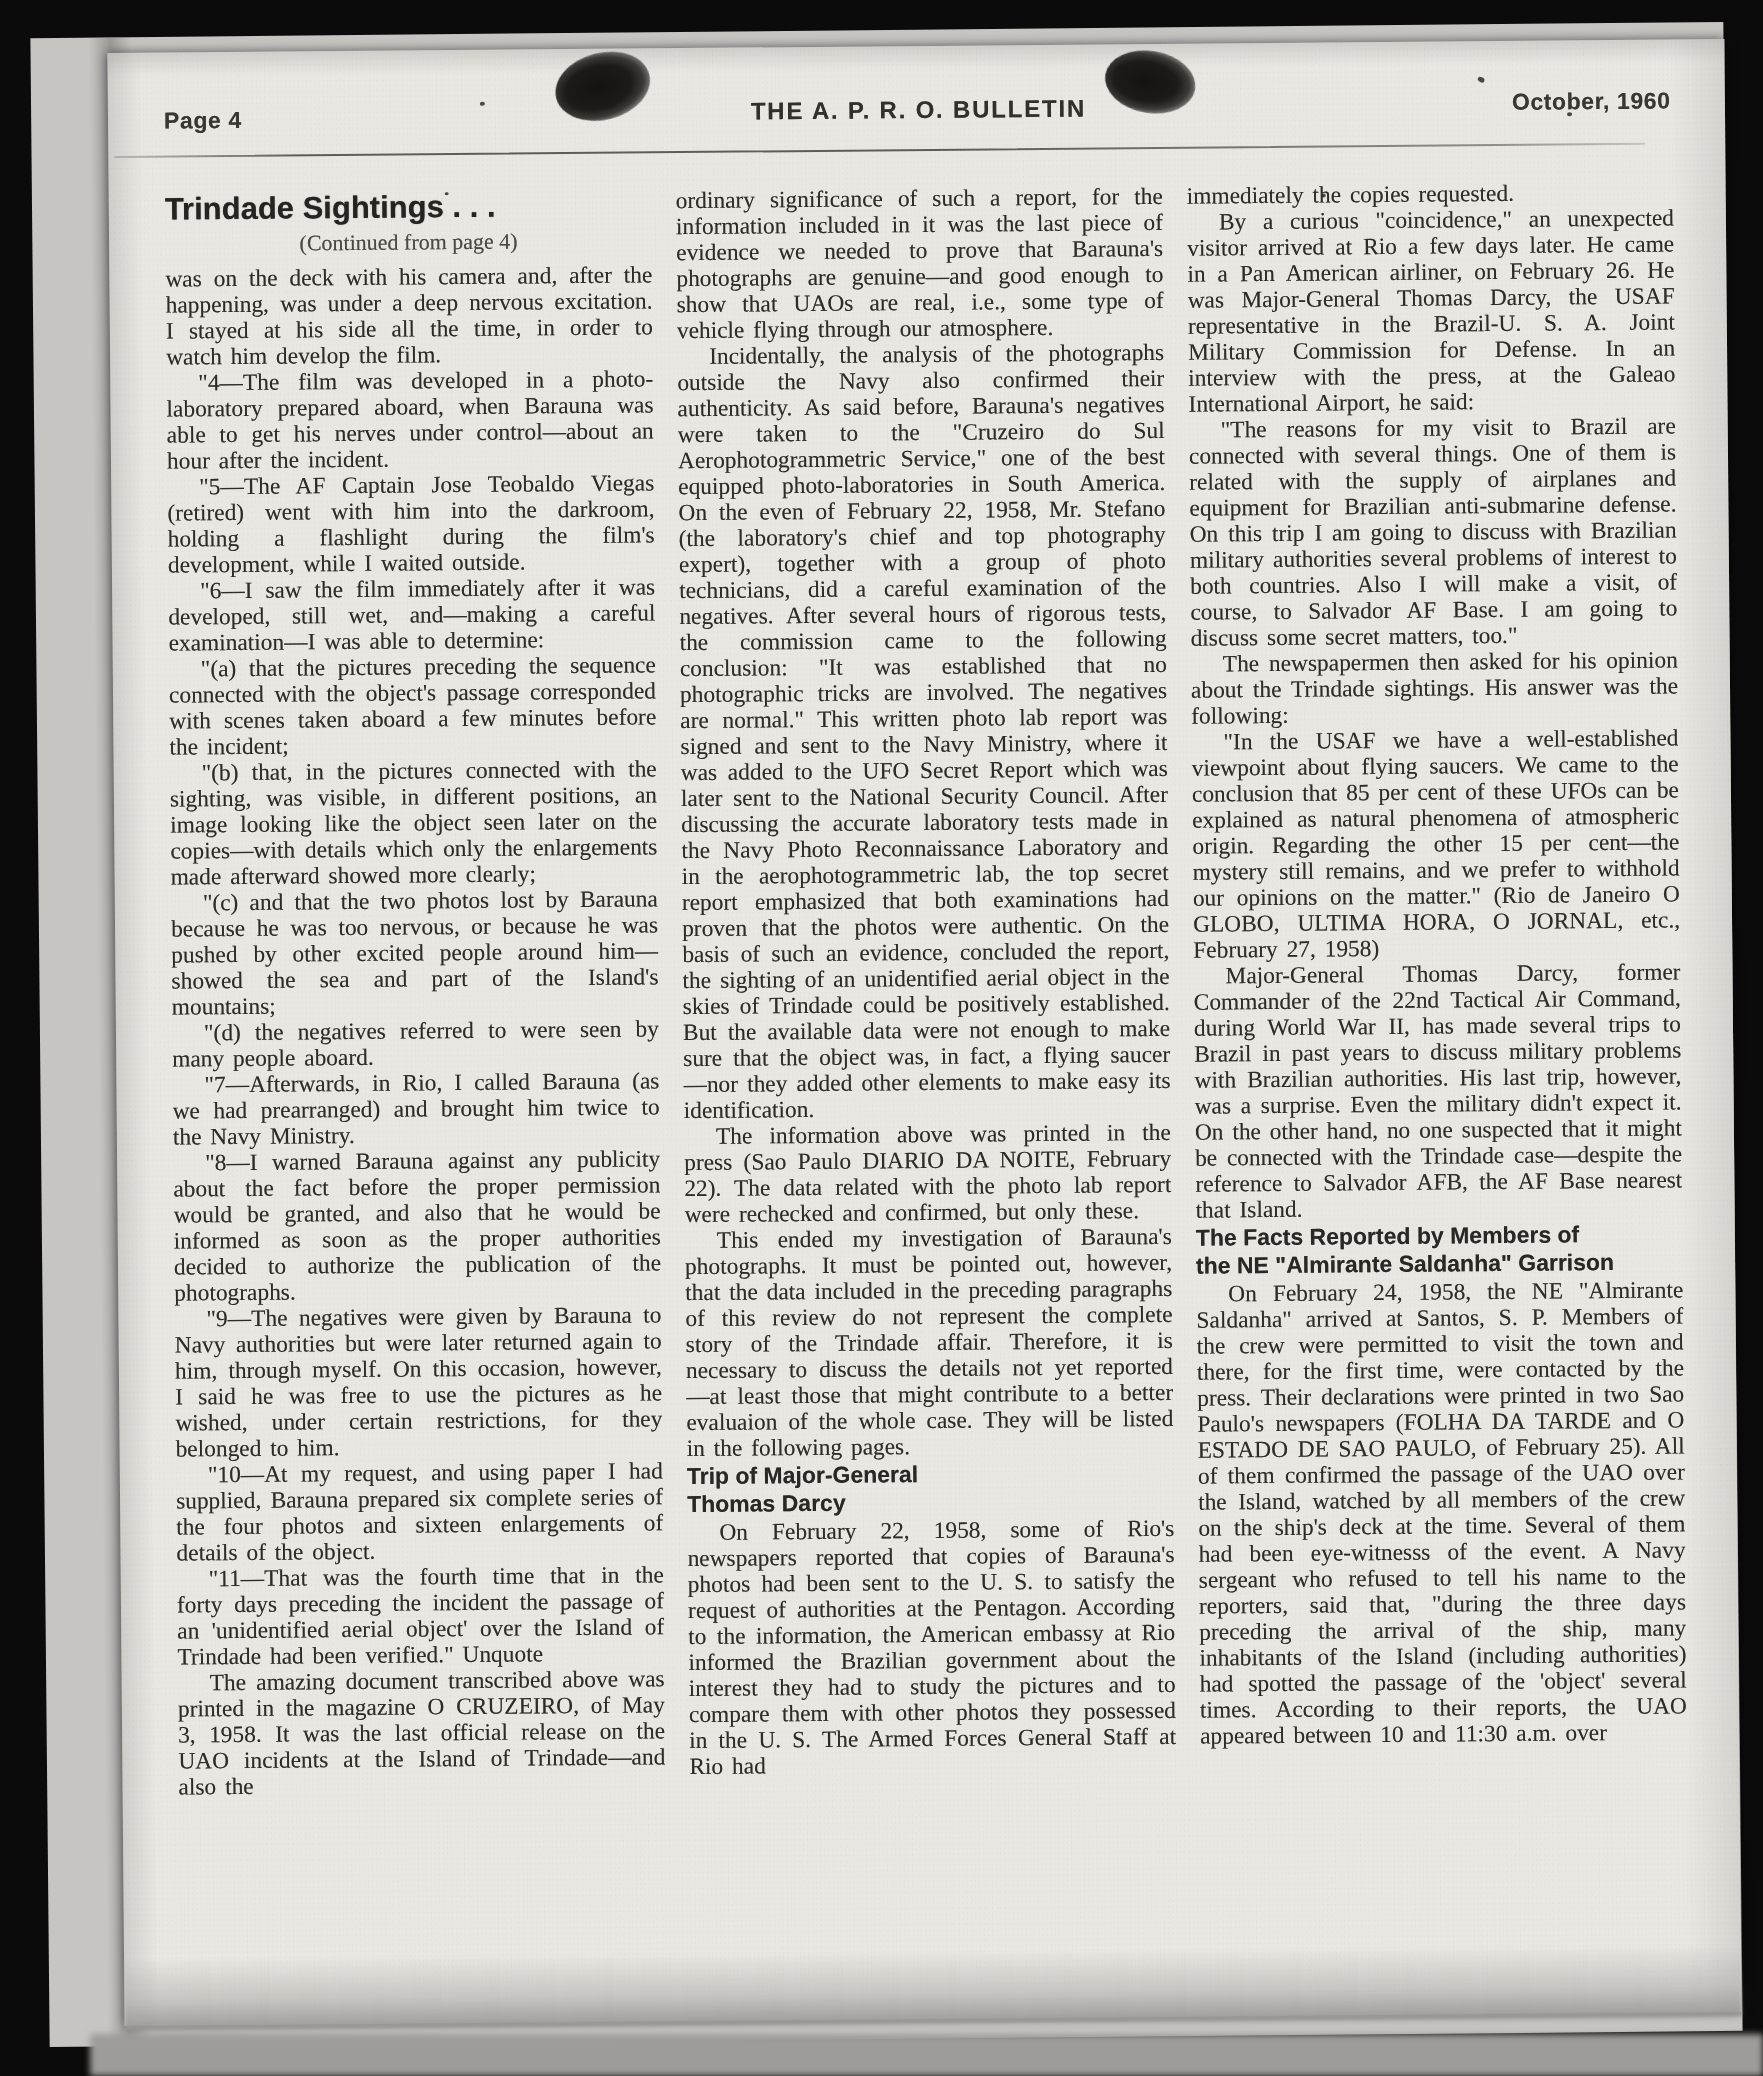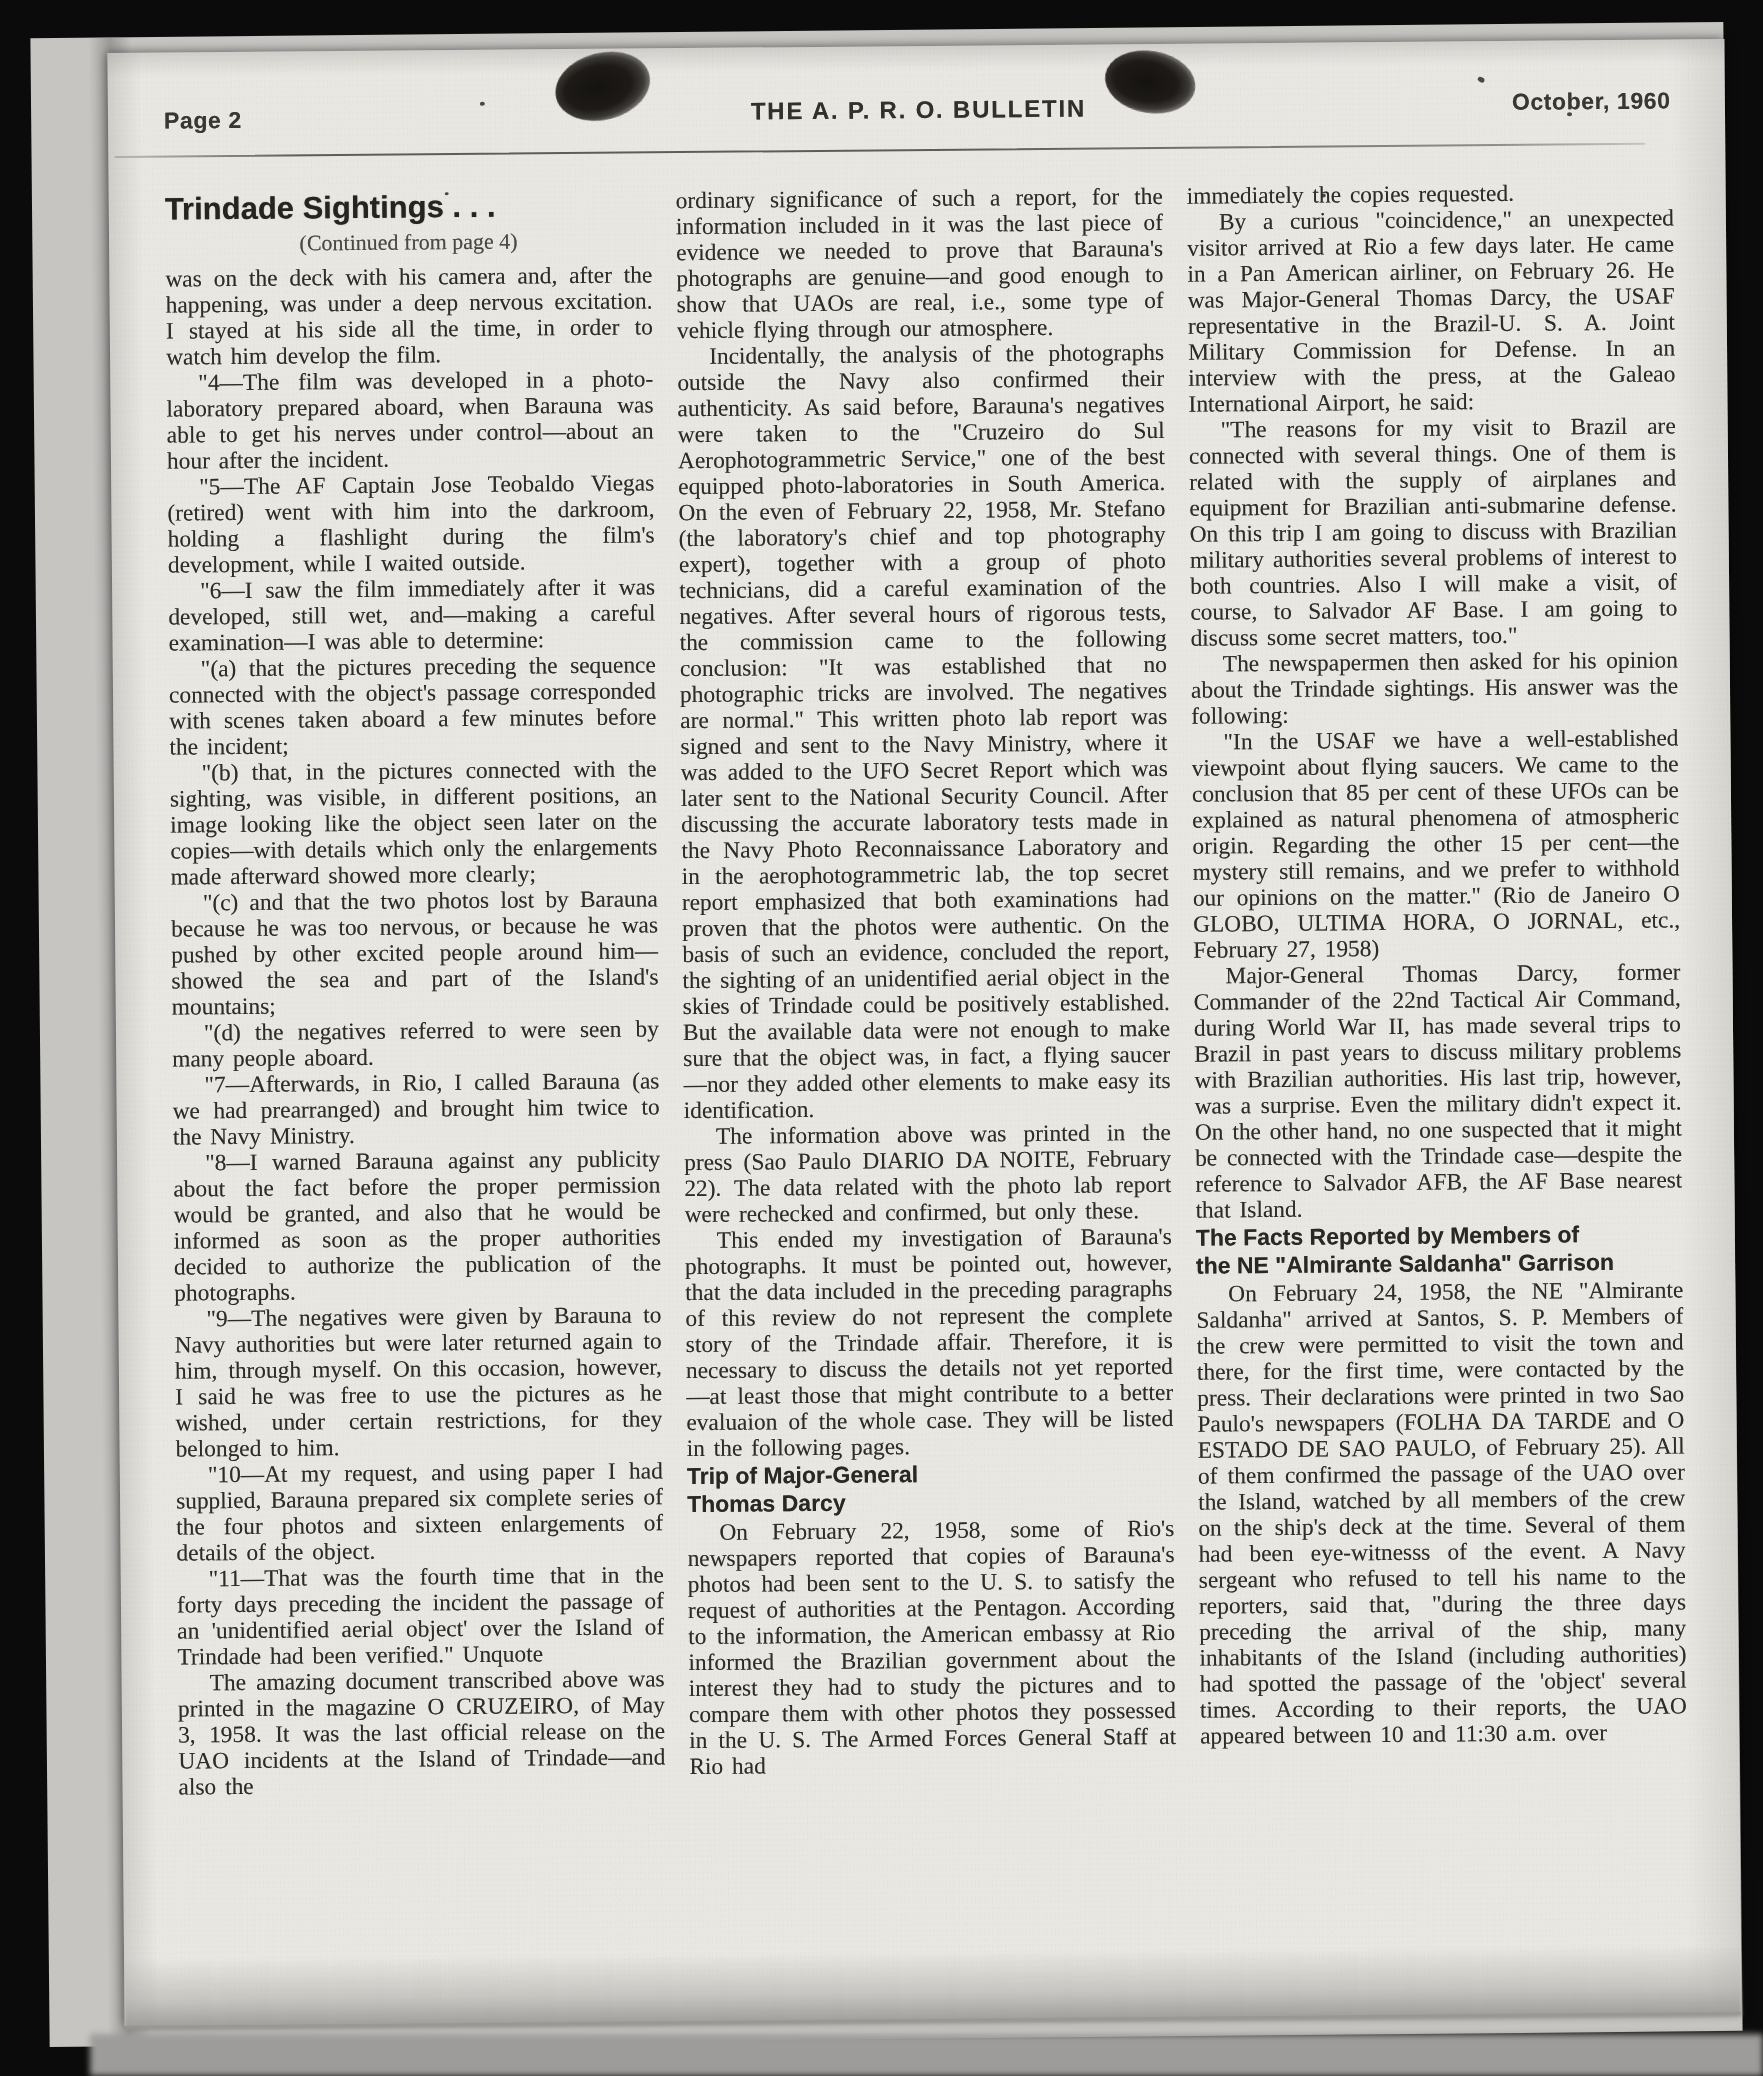--- a/index.html
+++ b/index.html
@@ -132,21 +132,21 @@
   <div class="ink-smudge smudge-1"></div>
   <div class="ink-smudge smudge-2"></div>
   <div class="speck speck-1"></div>
   <div class="speck speck-2"></div>
   <div class="speck speck-3"></div>
   <div class="speck speck-4"></div>
   <div class="speck speck-5"></div>
   <div class="speck speck-6"></div>
 
   <div class="masthead">
-    <span class="page-number">Page 2</span>
+    <span class="page-number">Page 4</span>
     <span class="bulletin-title">THE A. P. R. O. BULLETIN</span>
     <span class="issue-date">October, 1960</span>
   </div>
   <div class="header-rule"></div>
 
   <div class="columns">
     <div class="column">
       <h1 class="article-title">Trindade Sightings . . .</h1>
       <div class="continuation-note">(Continued from page 4)</div>
     <p class="para noindent">was on the deck with his camera and, after the happening, was under a deep nervous excitation. I stayed at his side all the time, in order to watch him develop the film.</p>

